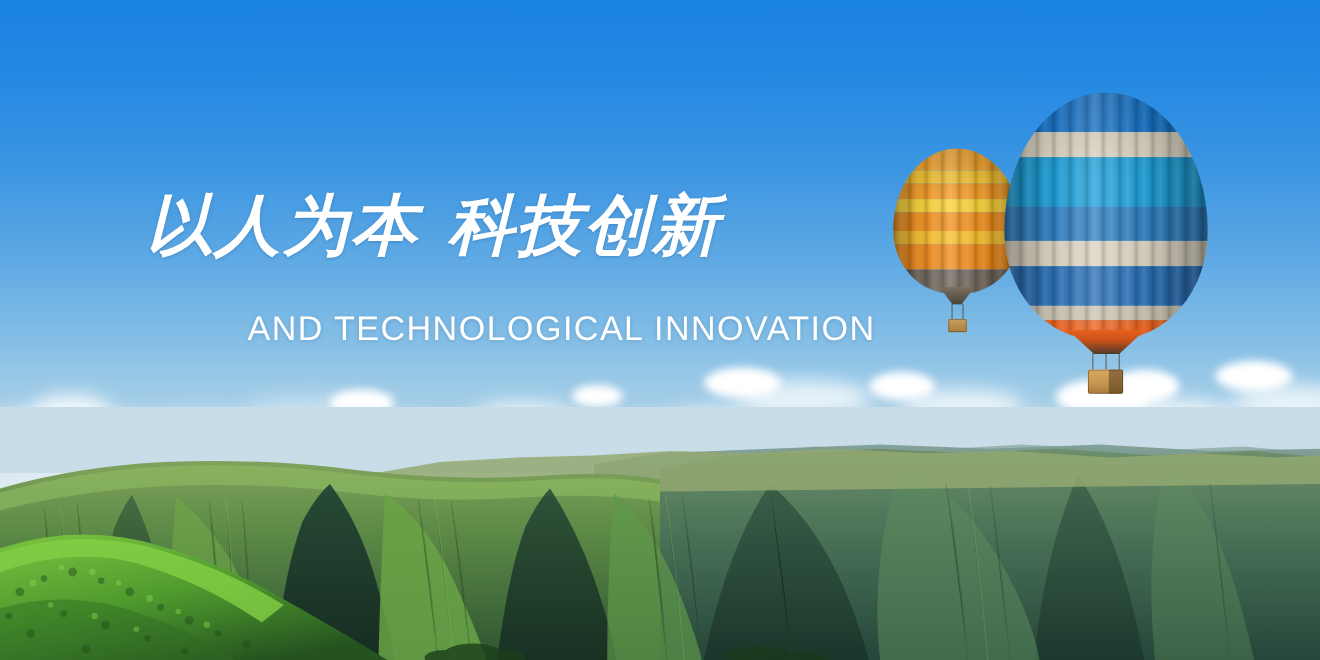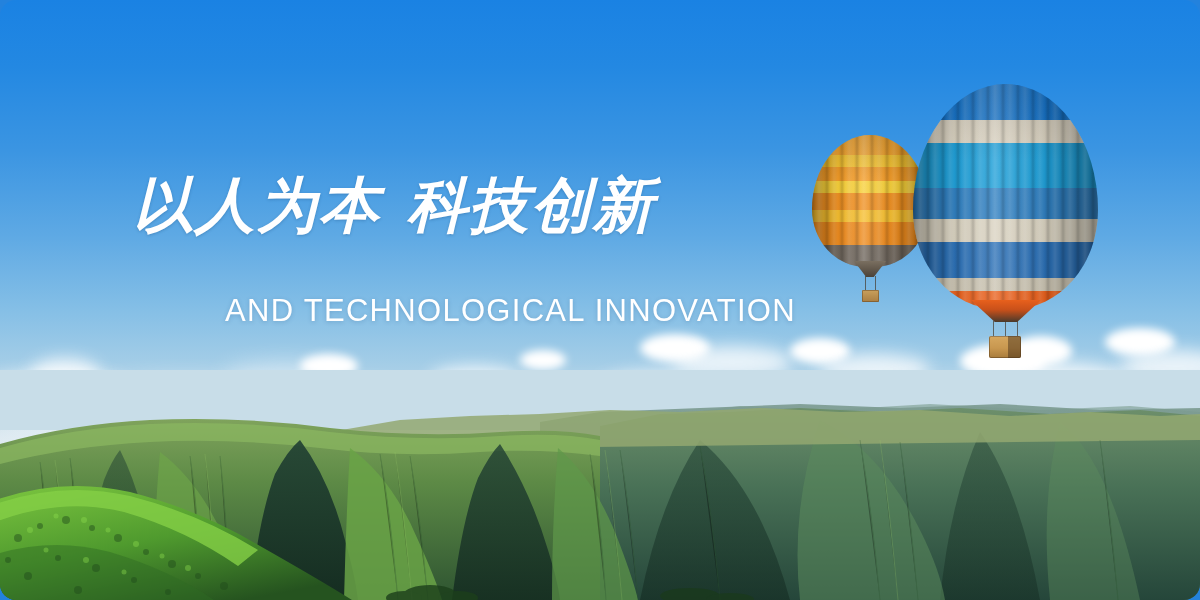--- a/index.html
+++ b/index.html
@@ -3,21 +3,20 @@
 <meta charset="utf-8">
 <style>
   * { margin:0; padding:0; box-sizing:border-box; }
   html,body { width:1200px; height:600px; overflow:hidden; background:#2382dd; }
   body { font-family:"Liberation Sans", sans-serif; }
 
   #banner {
     position:relative;
     width:1200px; height:600px;
     overflow:hidden;
-    border-radius:16px;
   }
 
   
   .sky {
     position:absolute; left:0; top:0; width:1200px; height:470px;
     background:linear-gradient(to bottom,
       #1a82e3 0%,
       #2388e2 14%,
       #3b95e2 32%,
       #5ea9e4 50%,
@@ -104,21 +103,21 @@
     left:140px; top:278px;
     font-family:"Liberation Sans",sans-serif;
     font-size:31px;
     font-weight:300;
     color:#ffffff;
     letter-spacing:1.3px;
     line-height:41px;
     white-space:nowrap;
     text-shadow:0 1px 4px rgba(30,80,130,.25);
   }
-  .sub .line2 { display:block; padding-left:85px;margin-top:12px; }
+  .sub .line2 { display:block; padding-left:85px; }
 </style>
 </head>
 <body>
 
 <div id="banner">
 
   <div class="sky"></div>
 
   <div class="cloudband">
 

